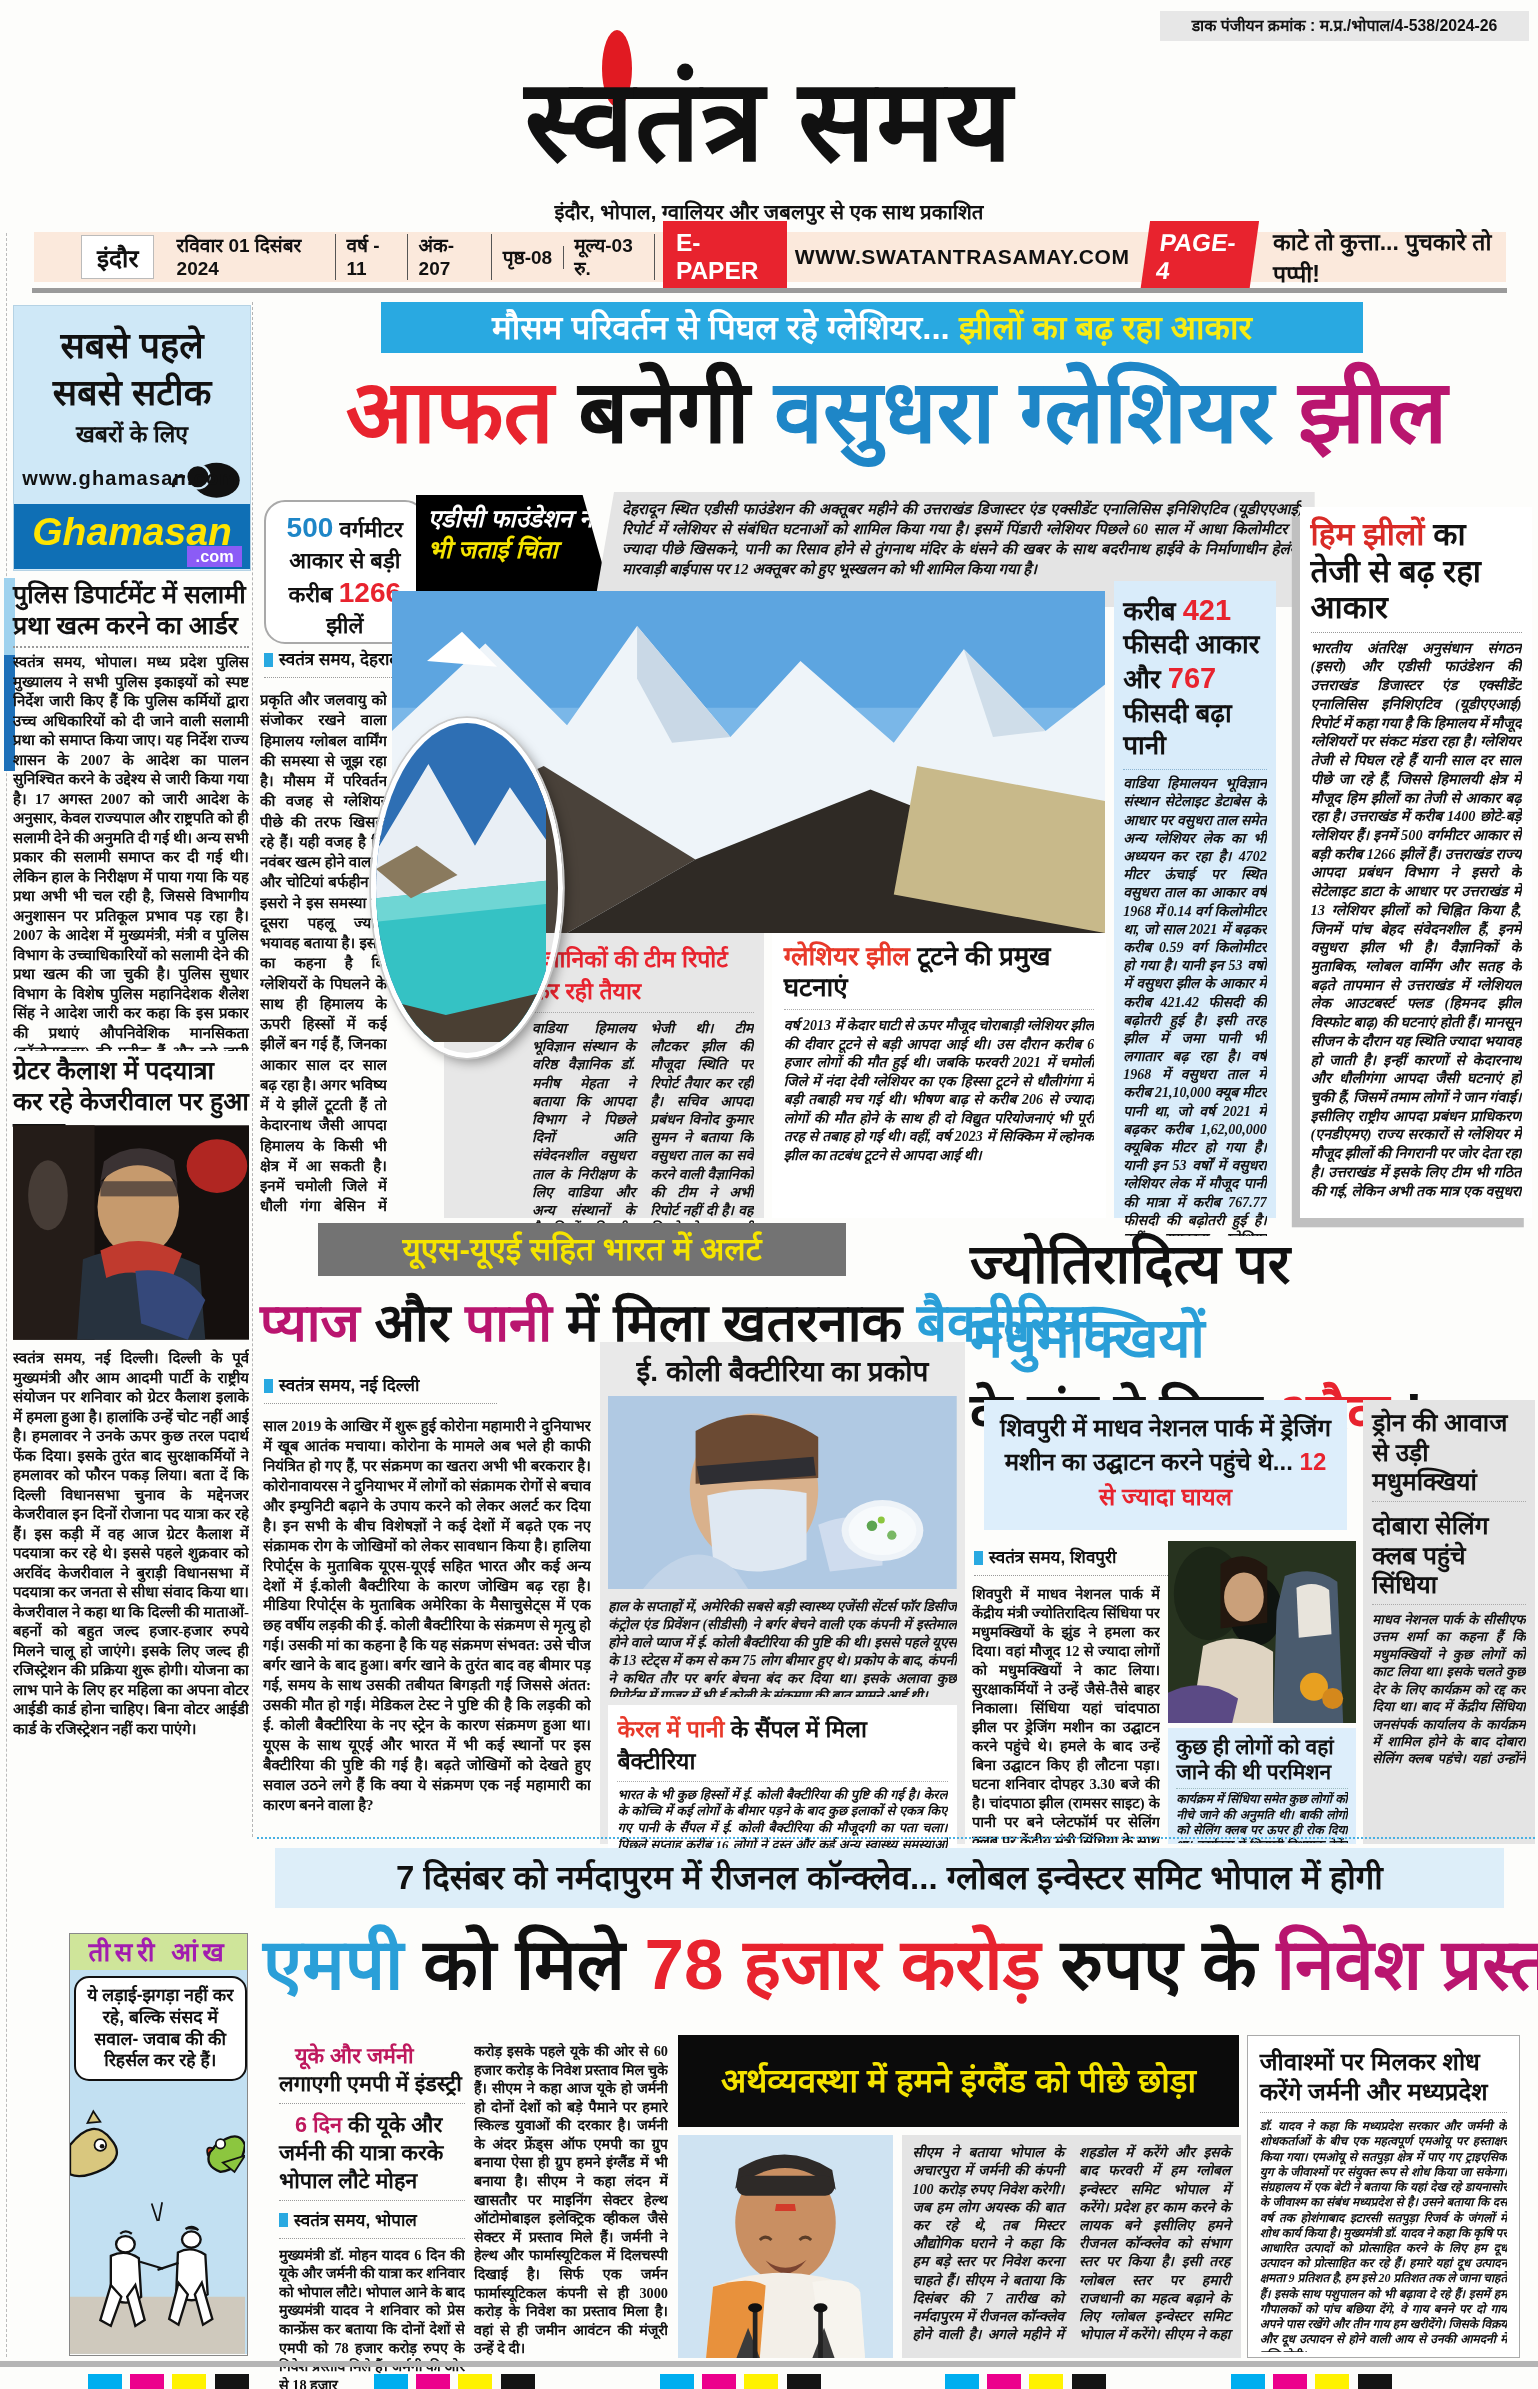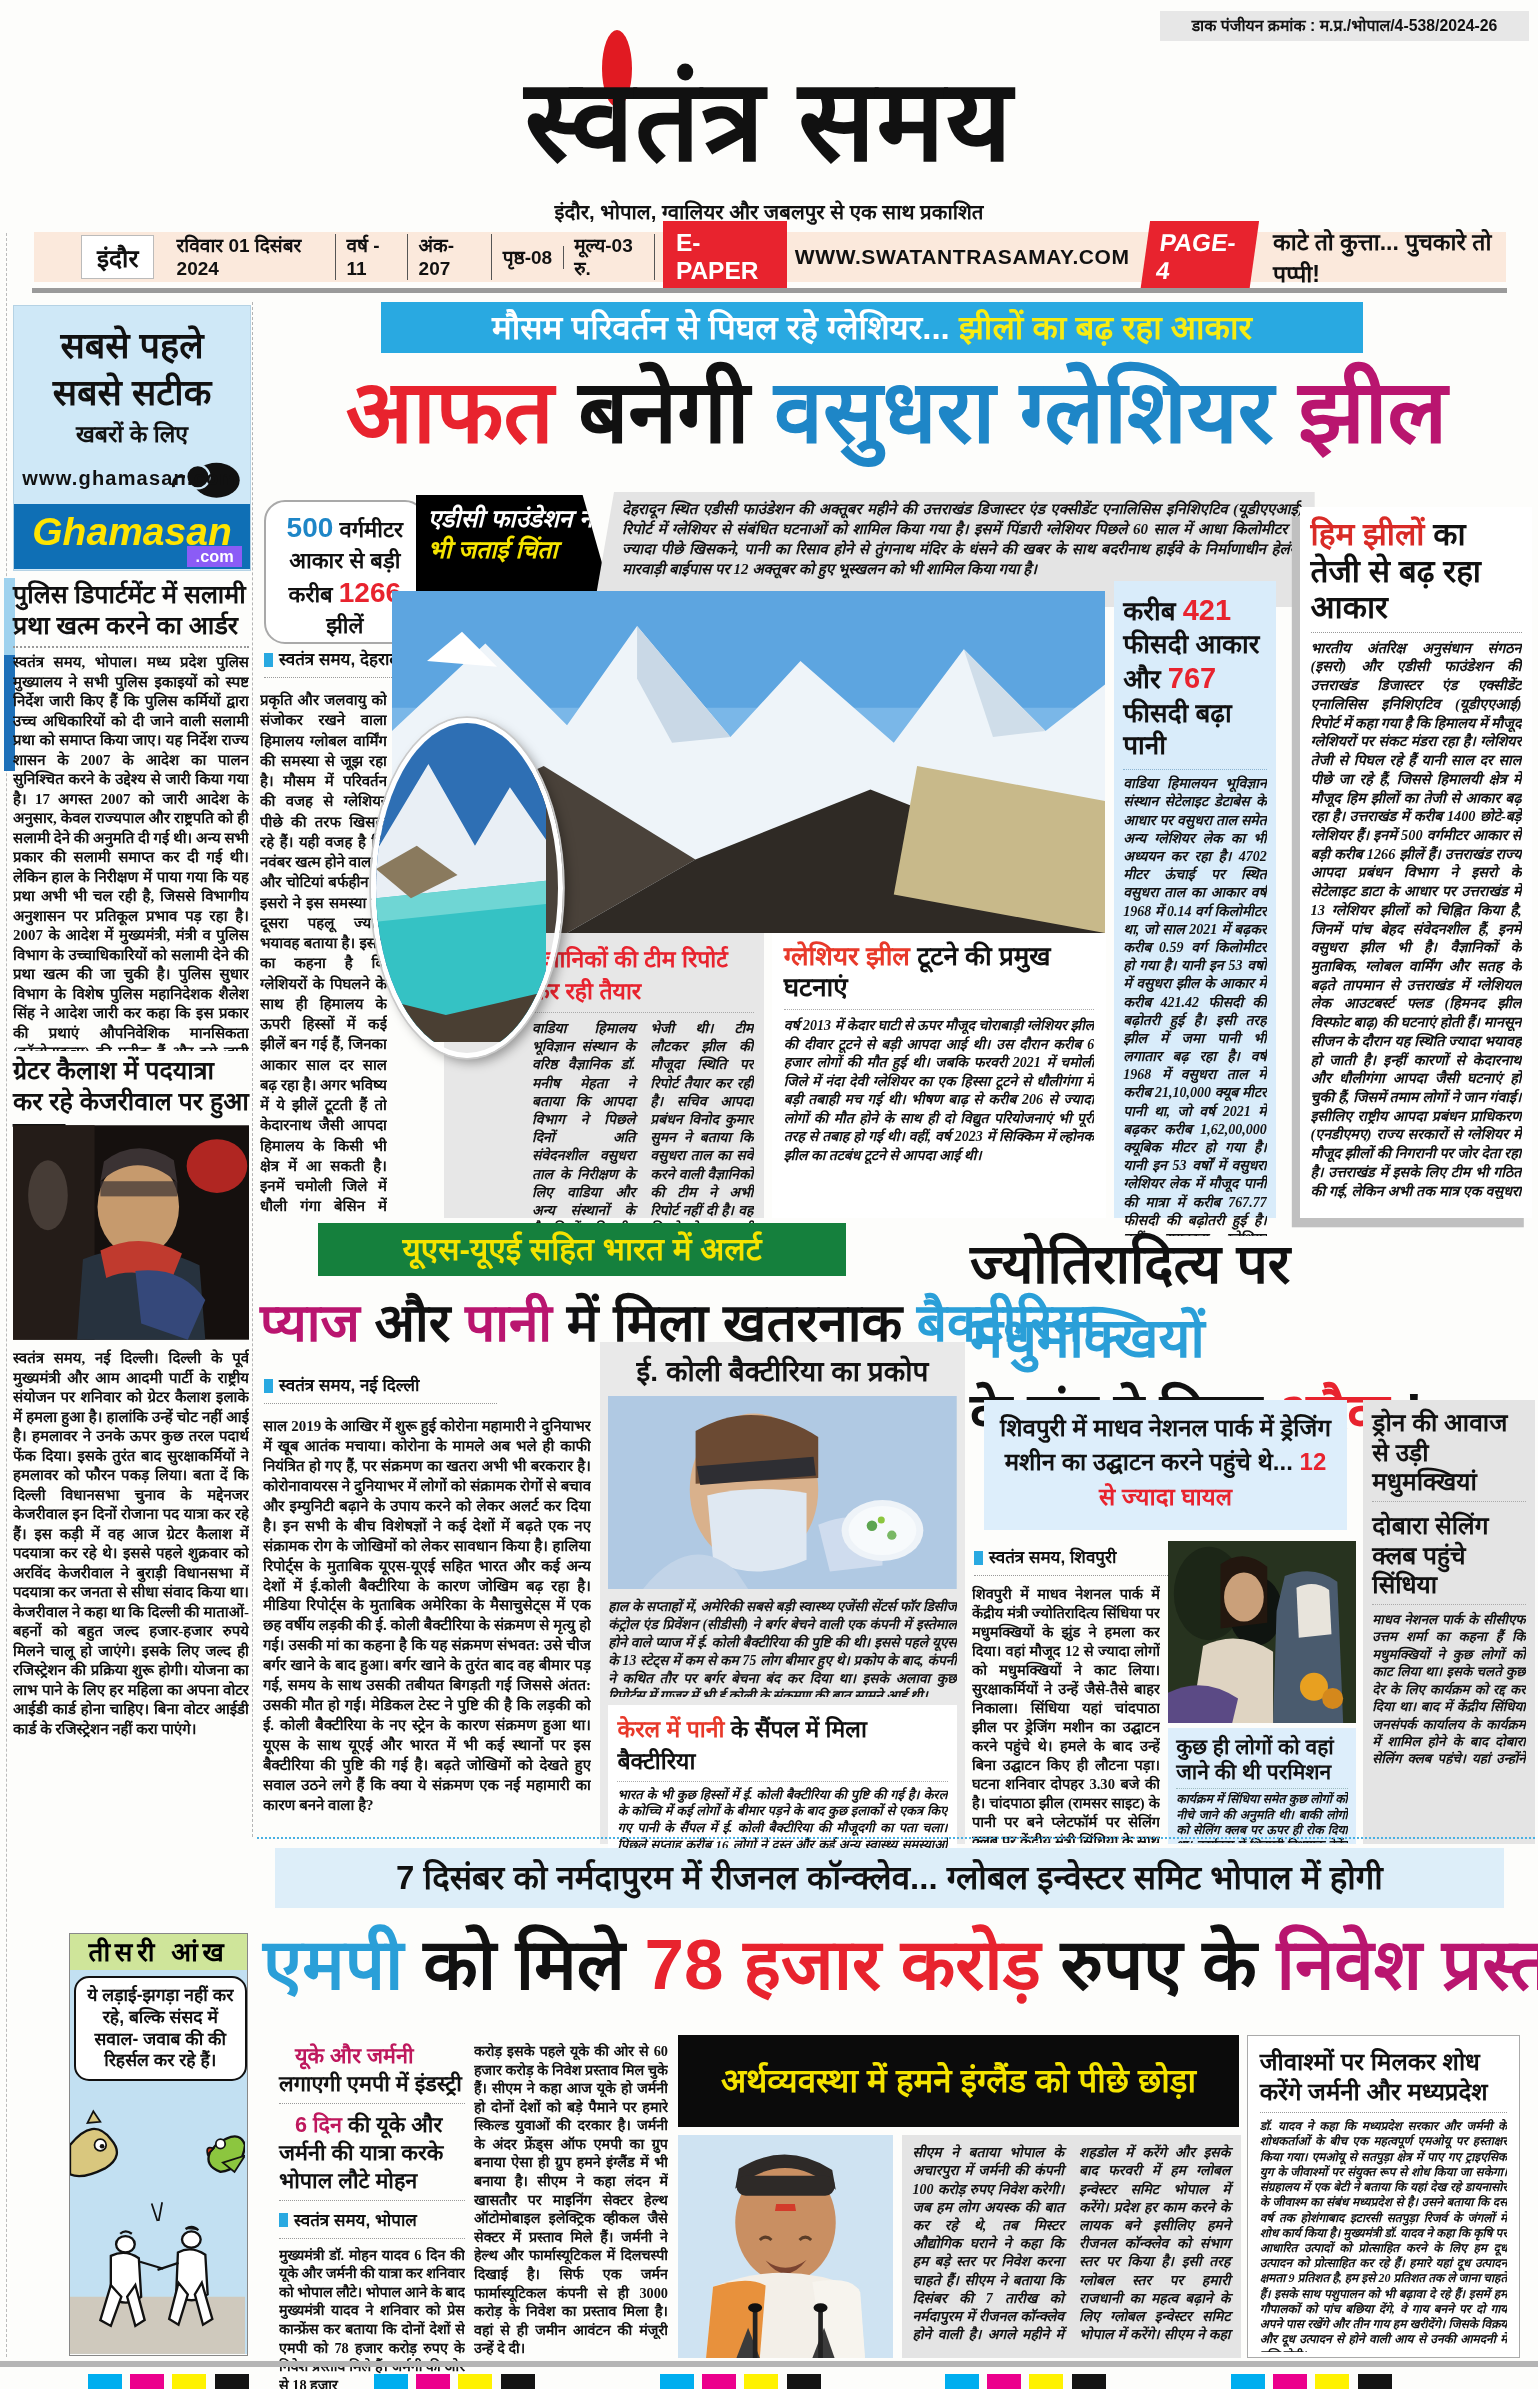--- a/index.html
+++ b/index.html
@@ -33,21 +33,21 @@
   .gh-l2{left:0;top:61px;width:100%;font-size:36px;font-weight:bold;}
   .gh-l3{left:0;top:111px;width:100%;font-size:23px;font-weight:bold;}
   .gh-url{left:8.2px;top:161px;font-size:20px;font-weight:bold;letter-spacing:1.2px;}
   .gh-band{left:0;top:198px;width:100%;height:65px;background:#0f6fb5;}
   .gh-brand{left:0;top:5.8px;width:100%;font-size:39px;font-weight:bold;font-style:italic;color:#ffe400;}
   .gh-com{right:8.2px;top:42px;background:#8b5cf6;color:#fff;font-size:16.3px;font-weight:bold;padding:1.2px 8.2px;}
   .sb-head{left:13px;width:236px;font-size:25px;line-height:1.22;font-weight:bold;border-bottom:2.3px dotted #999;padding-bottom:5.8px;}
   .sb-body{left:13px;width:236px;font-size:15px;line-height:1.3;font-family:"Liberation Serif",serif;font-weight:600;}
   .kej-photo{left:13px;top:1125px;width:236px;height:215px;}
   .cartoon{left:69px;top:1933px;width:177px;height:421px;border:1.2px solid #888;}
-  .cart-title{left:0;top:0;width:100%;height:38px;background:#cfe59a;color:#000000;font-size:26px;font-weight:bold;line-height:36px;letter-spacing:4.7px;}
+  .cart-title{left:0;top:0;width:100%;height:38px;background:#cfe59a;color:#a21caf;font-size:26px;font-weight:bold;line-height:36px;letter-spacing:4.7px;}
   .cart-canvas{left:0;top:36px;width:100%;height:384px;background:#c2e0f2;}
   .cart-bubble{left:3.5px;top:5.8px;width:158px;background:#fff;border:2.3px solid #111;border-radius:15px;padding:7px 5.8px;font-size:17.5px;line-height:1.25;font-weight:bold;text-align:center;}
   
   .main-dash{left:252px;top:302px;height:1535px;width:0;border-left:1.2px dashed #b5b5b5;}
   .g-banner{left:381px;top:302px;width:982px;height:51px;background:#29a9e1;color:#fff;font-size:33px;font-weight:bold;line-height:51px;}
   .g-banner .yel{color:#f7ec13;}
   .g-headline{left:257px;top:357px;width:1279px;height:131px;font-size:88px;line-height:1.25;font-weight:bold;white-space:nowrap;}
   .red{color:#e8232e;} .blue{color:#1e86c7;} .mag{color:#b9156f;} .skyblue{color:#2a9fd8;}
   .g-bubble{left:264px;top:500px;width:146px;height:124px;border:2.3px solid #a9a9a9;border-radius:21px;padding:8.2px 5.8px;font-size:22px;line-height:1.3;font-weight:bold;background:#fff;}
   .g-bubble .n1{color:#1e86c7;font-size:28px;} .g-bubble .n2{color:#e8232e;font-size:28px;}
@@ -70,21 +70,21 @@
   .g-events-body{font-size:14px;line-height:1.32;}
   .g-stats{left:1114px;top:581px;width:162px;height:637px;background:#d9ecfa;padding:10.5px 9.3px;box-sizing:border-box;}
   .g-stats-head{font-size:26px;font-weight:bold;line-height:1.25;border-bottom:1.8px dotted #8ab4d2;padding-bottom:7px;margin-bottom:5.8px;}
   .g-stats-head .n{color:#e8232e;font-size:29px;}
   .g-stats-body{font-size:14px;line-height:1.3;}
   .g-him{left:1300px;top:507px;width:232px;height:711px;background:#fff;box-shadow:-8.2px 9.3px 0 #c0c0c0;padding:9.3px 10.5px;box-sizing:border-box;}
   .g-him-head{font-size:31.5px;font-weight:bold;line-height:1.15;border-bottom:1.8px dotted #999;padding-bottom:7px;margin-bottom:5.8px;}
   .g-him-head .hl{color:#d92b27;}
   .g-him-body{font-size:14.3px;line-height:1.31;}
   
-  .b-banner{left:318px;top:1223px;width:528px;height:53px;background:#15803d;color:#f5e400;font-size:31.5px;font-weight:bold;line-height:53px;}
+  .b-banner{left:318px;top:1223px;width:528px;height:53px;background:#737373;color:#f5e400;font-size:31.5px;font-weight:bold;line-height:53px;}
   .b-head{left:260px;top:1284px;width:705px;font-size:53px;font-weight:bold;white-space:nowrap;}
   .b-byline{left:264px;top:1373px;width:233px;}
   .b-body{left:263px;top:1417px;width:328px;height:425px;font-size:15px;line-height:1.33;}
   .b-panel{left:600px;top:1342px;width:365px;height:502px;background:#e9e9e9;padding:5.8px 8.2px;box-sizing:border-box;}
   .b-panel-head{font-size:28px;font-weight:bold;margin:3.5px 0 7px;}
   .b-photo{width:100%;height:193px;}
   .b-caption{font-size:13.7px;line-height:1.3;margin-top:7px;}
   .b-kerala{margin-top:8.2px;background:#fff;padding:7px 9.3px;}
   .b-kerala-head{font-size:23px;font-weight:bold;border-bottom:1.8px dotted #aaa;padding-bottom:4.7px;margin-bottom:4.7px;}
   .b-kerala-head .hl{color:#e8392a;}

